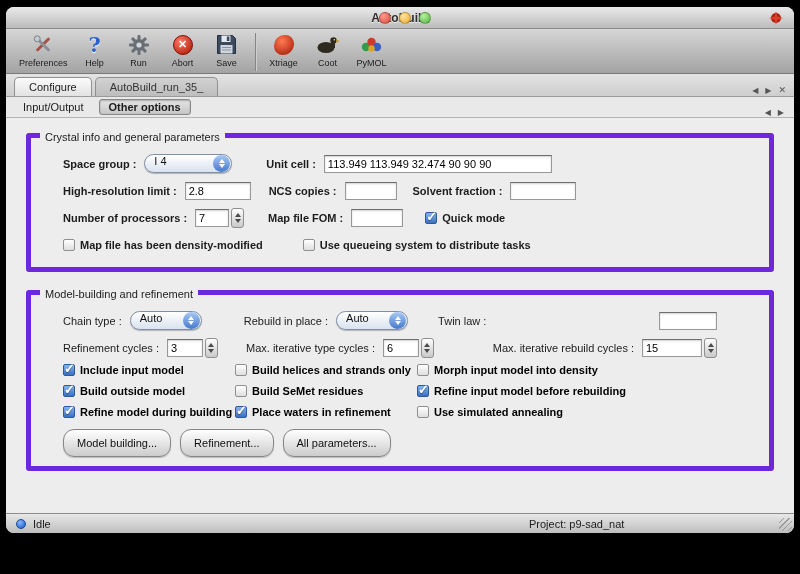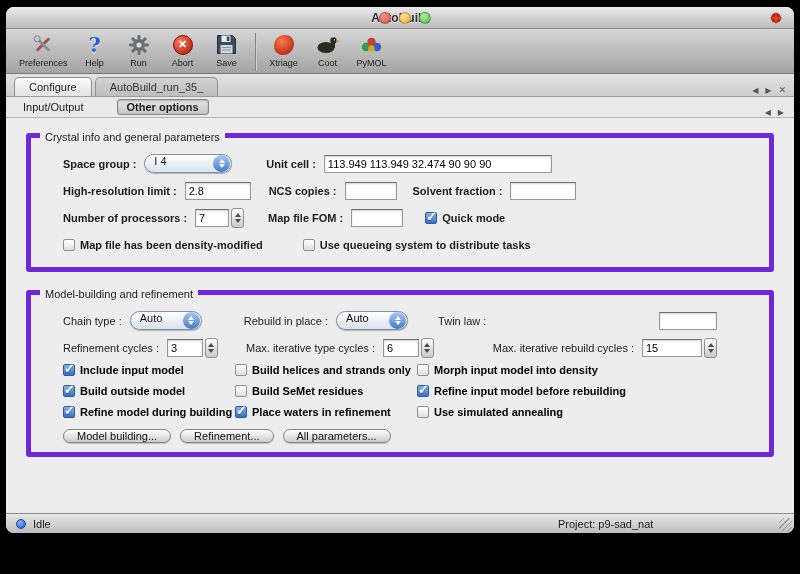--- a/index.html
+++ b/index.html
@@ -41,21 +41,21 @@
     border-radius:5px 5px 0 0; font-size:11px; display:flex; align-items:center; color:#1c1c1c; }
   .tab.active { background:linear-gradient(#fbfbfb,#e2e2e2); }
   .tab.inactive { background:linear-gradient(#d2d2d2,#bdbdbd); color:#333; }
   .tabctrl { position:absolute; right:8px; top:5px; display:flex; gap:7px; align-items:center; color:#555; }
   .glyph-l::before { content:"\25C0"; font-size:8px; }
   .glyph-r::before { content:"\25B6"; font-size:8px; }
   .glyph-x::before { content:"\2715"; font-size:9px; }
 
   
   .subtabs { height:21px; flex:0 0 21px; background:#e9e9e9; border-bottom:1px solid #b4b4b4;
-    display:flex; align-items:center; padding:0 8px; gap:24px; position:relative; }
+    display:flex; align-items:center; padding:0 8px; gap:6px; position:relative; }
   .subtab { height:16px; padding:0 9px; font-size:11px; display:flex; align-items:center; border-radius:3px; color:#1c1c1c; }
   .subtab.active { border:1px solid #878787; background:linear-gradient(#e6e6e6,#c6c6c6);
     box-shadow:inset 0 1px 2px rgba(0,0,0,.25); font-weight:bold; }
   .subctrl { position:absolute; right:10px; top:4px; display:flex; gap:7px; color:#555; }
 
   
   .content { flex:1 1 auto; background:#ededed; overflow:hidden; }
   .group { position:relative; border:5px solid #6d28d9; border-radius:3px; margin:15px 20px 0; padding:12px 8px 9px; }
   .gtitle { position:absolute; top:-7px; left:9px; background:#ededed; padding:0 5px; font-size:11px; color:#1c1c1c; }
   .row { display:flex; align-items:center; height:27px; padding-left:24px; font-size:11px; color:#1c1c1c; }
@@ -83,31 +83,31 @@
 
   .cbwrap { display:inline-flex; align-items:center; gap:5px; }
   .cb { width:12px; height:12px; border:1px solid #8f8f8f; border-radius:2px;
     background:linear-gradient(#ffffff,#dedede); position:relative; flex:0 0 12px; }
   .cb.checked { background:linear-gradient(#86b4ef,#3a70c4); border-color:#2c589c; }
   .cb.checked::after { content:"\2713"; position:absolute; top:-4px; left:0px; color:#fff;
     font-size:13px; font-weight:bold; text-shadow:0 1px 1px rgba(0,0,0,.4); }
 
   .cbgrid { display:grid; grid-template-columns:172px 182px auto; row-gap:9px; padding:3px 0 0 24px; font-size:11px; }
 
-  .btn { height:14px; border-radius:11px; border:1px solid #858585; background:linear-gradient(#ffffff,#cccccc);
+  .btn { height:28px; border-radius:11px; border:1px solid #858585; background:linear-gradient(#ffffff,#cccccc);
     font-size:11px; font-family:"Liberation Sans", sans-serif; padding:0 13px; color:#111;
     box-shadow:0 1px 1px rgba(0,0,0,.2); }
   .btnrow { display:flex; gap:9px; padding-left:24px; margin-top:11px; }
 
   
   .statusbar { height:20px; flex:0 0 20px; background:linear-gradient(#e8e8e8,#bdbdbd);
     border-top:1px solid #8c8c8c; display:flex; align-items:center; padding:0 10px; font-size:11px; color:#1c1c1c; position:relative; }
   .sdot { width:10px; height:10px; border-radius:50%; margin-right:7px; border:1px solid #174a96;
     background:radial-gradient(circle at 35% 30%, #8ab8ff, #1257c8); }
-  .project { position:absolute; left:552px; }
+  .project { position:absolute; left:523px; }
   .grip { position:absolute; right:2px; bottom:2px; width:13px; height:13px;
     background:repeating-linear-gradient(135deg, transparent 0 3px, #9a9a9a 3px 4px); }
 
   .ml8{margin-left:8px} .mla{margin-left:auto}
 </style>
 </head>
 <body>
 
 <div class="window">
 

